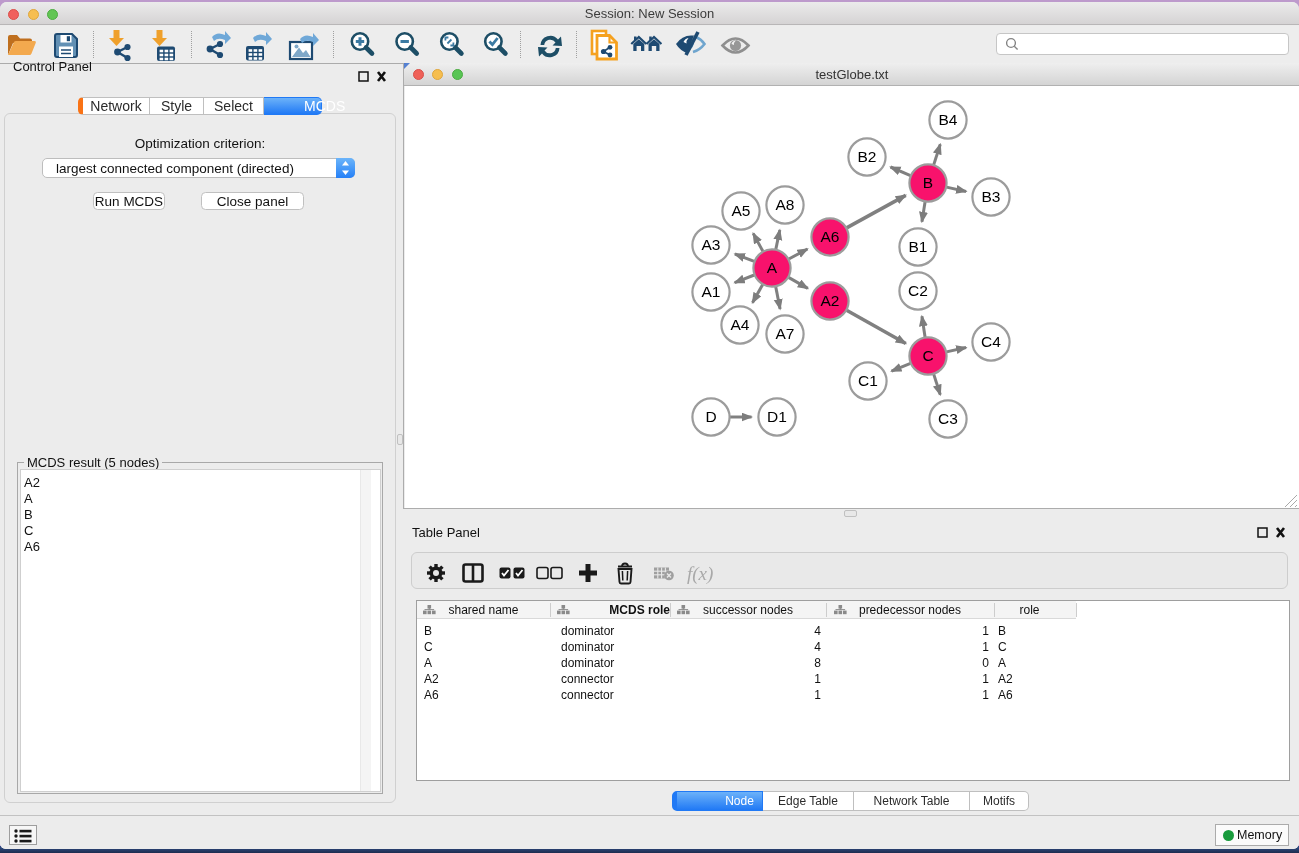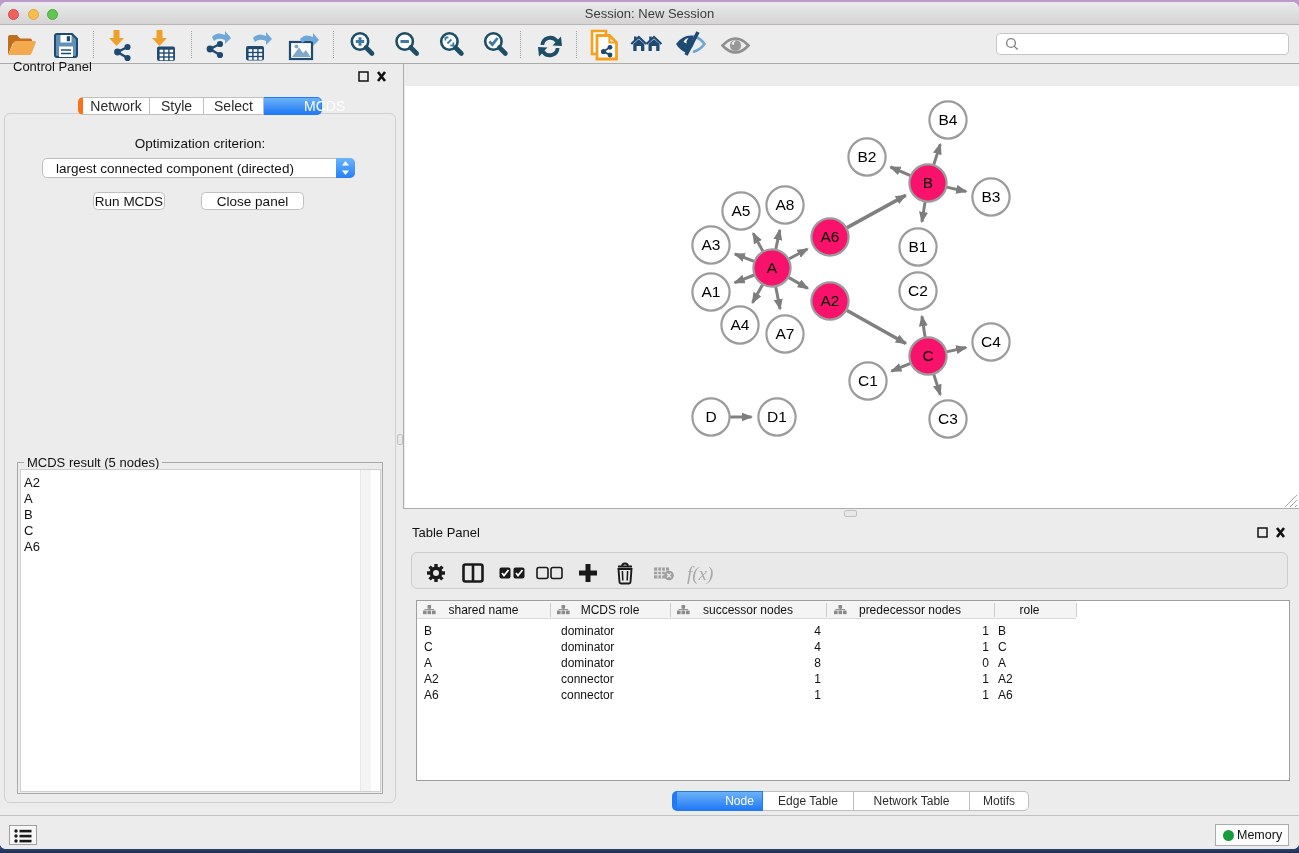--- a/index.html
+++ b/index.html
@@ -285,20 +285,29 @@
       <div class="sbar"></div>
       <div class="li" style="top:5px;">A2</div>
       <div class="li" style="top:21px;">A</div>
       <div class="li" style="top:37px;">B</div>
       <div class="li" style="top:53px;">C</div>
       <div class="li" style="top:69px;">A6</div>
     </div>
   </div>
 
   <div id="netwin">
+    <div id="nw-titlebar">
+      <svg width="6" height="6" style="position:absolute;left:0;top:0">
+          <path d="M0 0 L6 0 L0 6 Z" fill="#4576cf" opacity="0.9"></path>
+        </svg>
+      <div class="light" style="left:9px; top:6px; background:#ef6158; border:0.5px solid #d8504a;"></div>
+      <div class="light" style="left:28px; top:6px; background:#f6be4f; border:0.5px solid #dfa63d;"></div>
+      <div class="light" style="left:48px; top:6px; background:#58c554; border:0.5px solid #4cab42;"></div>
+      <div id="nw-title">testGlobe.txt</div>
+    </div>
     <div id="nw-canvas">
       <svg width="894" height="422" style="position:absolute;left:0;top:0">
       <defs>
             <marker id="arr" markerWidth="13" markerHeight="10" refX="10" refY="4.5" orient="auto" markerUnits="userSpaceOnUse">
               <path d="M0,0 L11.5,4.5 L0,9 Z" fill="#7d7d7d"></path>
             </marker>
           </defs>
       <g stroke="#808080">
       <line x1="357.9" y1="165.3" x2="348.2" y2="147.4" stroke-width="3.0" marker-end="url(#arr)"></line>
       <line x1="370.8" y1="163.4" x2="374.8" y2="144.0" stroke-width="3.0" marker-end="url(#arr)"></line>
@@ -477,21 +486,21 @@
                 <rect x="4.5" y="0" width="3.6" height="3.6"></rect>
                 <rect x="1.5" y="4.1" width="9.6" height="1"></rect>
                 <rect x="5.8" y="2.5" width="1" height="2.5"></rect>
                 <rect x="0" y="5.6" width="3.6" height="3.6"></rect>
                 <rect x="4.5" y="5.6" width="3.6" height="3.6"></rect>
                 <rect x="9" y="5.6" width="3.6" height="3.6"></rect>
               </g>
           </g>
         </svg>
         <div class="hlabel" style="left:0; width:133px; text-align:center;">shared name</div>
-        <div class="hlabel" style="left:133px; width:120px; text-align:center;">MCDS role</div>
+        <div class="hlabel" style="left:133px; width:120px; text-align:right;font-weight:bold;">MCDS role</div>
         <div class="hlabel" style="left:253px; width:156px; text-align:center;">successor nodes</div>
         <div class="hlabel" style="left:409px; width:168px; text-align:center;">predecessor nodes</div>
         <div class="hlabel" style="left:577px; width:71px; text-align:center;">role</div>
       </div>
       <div class="cell" style="left:7px;   top:22px;">B</div>
       <div class="cell" style="left:144px; top:22px;">dominator</div>
       <div class="cell" style="left:254px; top:22px; width:150px; text-align:right;">4</div>
       <div class="cell" style="left:410px; top:22px; width:162px; text-align:right;">1</div>
       <div class="cell" style="left:581px; top:22px;">B</div>
       <div class="cell" style="left:7px;   top:38px;">C</div>

